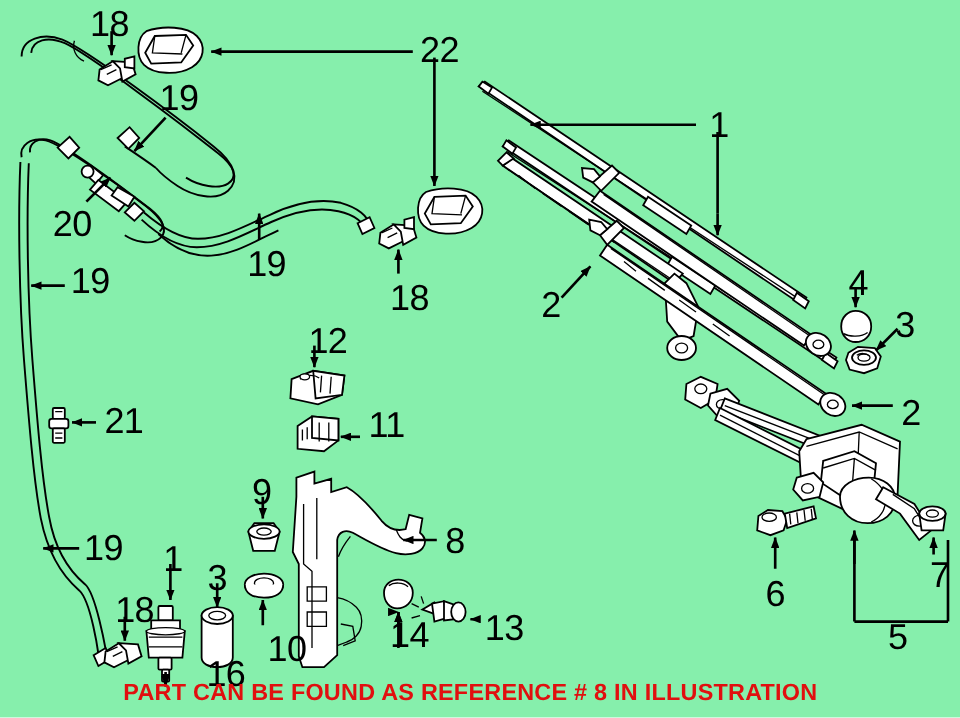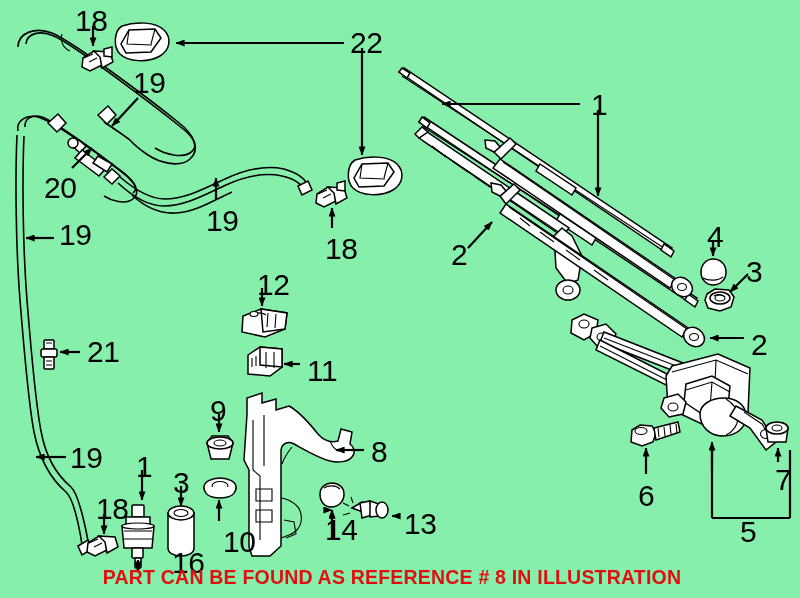--- a/index.html
+++ b/index.html
@@ -407,21 +407,21 @@
   <div class="callout-label" style="left:591px; top:90px;">1</div>
   <div class="callout-label" style="left:44px;  top:173px;">20</div>
   <div class="callout-label" style="left:206px; top:206px;">19</div>
   <div class="callout-label" style="left:325px; top:234px;">18</div>
   <div class="callout-label" style="left:59px;  top:220px;">19</div>
   <div class="callout-label" style="left:451px; top:240px;">2</div>
   <div class="callout-label" style="left:707px; top:222px;">4</div>
   <div class="callout-label" style="left:746px; top:257px;">3</div>
   <div class="callout-label" style="left:257px; top:270px;">12</div>
   <div class="callout-label" style="left:751px; top:330px;">2</div>
-  <div class="callout-label" style="left:307px; top:356px;">11</div>
+  <div class="callout-label" style="left:307px; top:340px;">11</div>
   <div class="callout-label" style="left:87px;  top:337px;">21</div>
   <div class="callout-label" style="left:210px; top:396px;">9</div>
   <div class="callout-label" style="left:371px; top:437px;">8</div>
   <div class="callout-label" style="left:70px;  top:443px;">19</div>
   <div class="callout-label" style="left:136px; top:452px;">1</div>
   <div class="callout-label" style="left:173px; top:468px;">3</div>
   <div class="callout-label" style="left:638px; top:481px;">6</div>
   <div class="callout-label" style="left:775px; top:465px;">7</div>
   <div class="callout-label" style="left:96px;  top:494px;">18</div>
   <div class="callout-label" style="left:404px; top:509px;">13</div>

